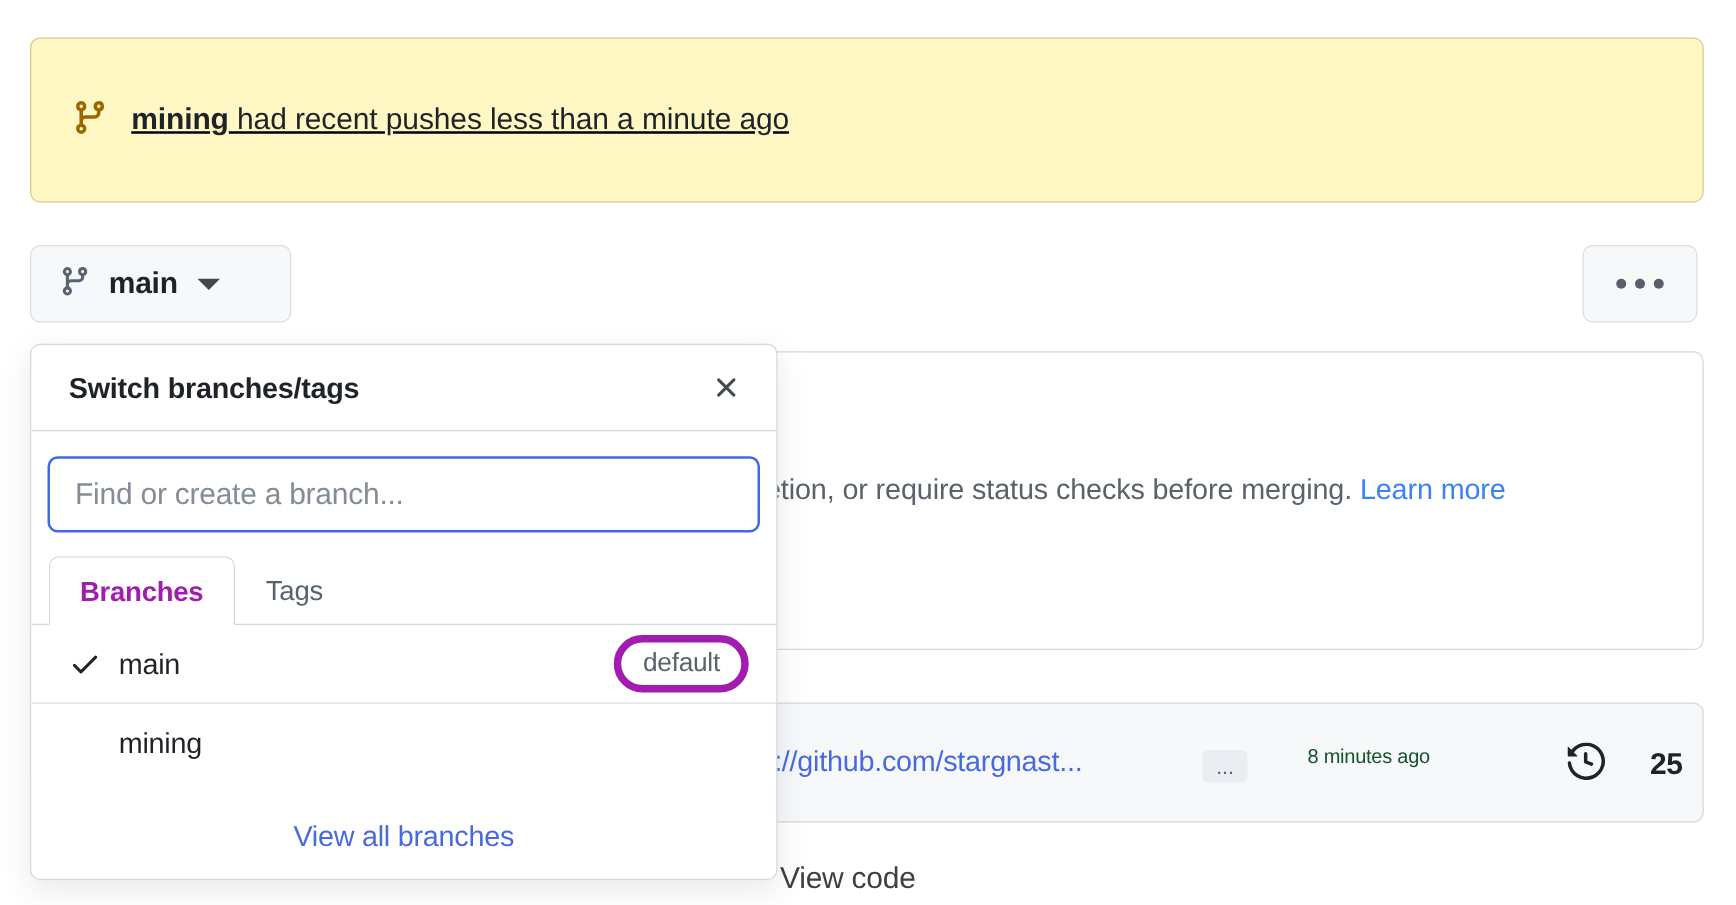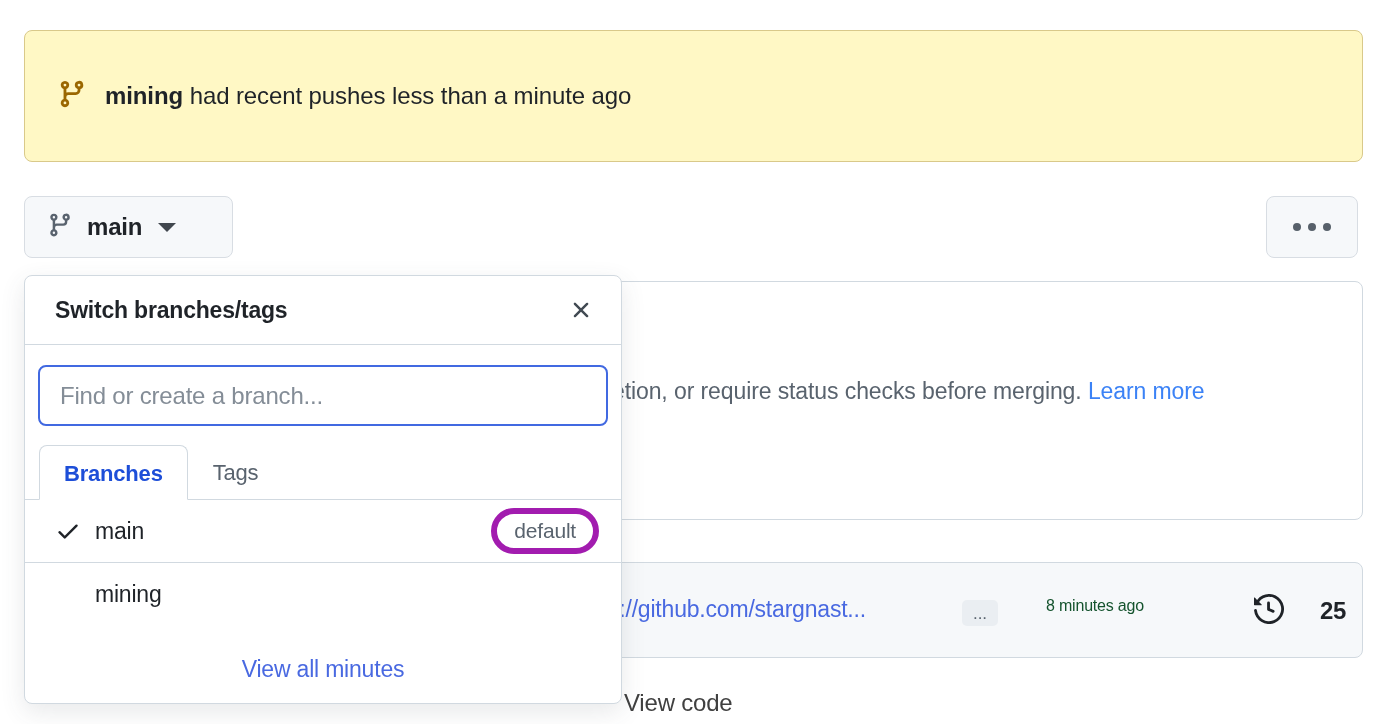--- a/index.html
+++ b/index.html
@@ -31,20 +31,21 @@
     border-radius: 8px;
     display: flex;
     align-items: center;
     padding: 0 30px 0 32px;
   }
   .push-banner-left {
     display: flex;
     align-items: center;
     flex: 1;
     gap: 18px;
+    text-decoration: underline;
   }
   .branch-icon-gold { display: block; }
   .push-text {
     font-size: 24px;
     color: #1f2328;
     letter-spacing: -0.1px;
     white-space: nowrap;
   }
   .push-text .bold-branch { font-weight: 700; }
 
@@ -290,21 +291,21 @@
     background: transparent;
     border: 1px solid transparent;
     border-bottom: none;
     font-family: "Liberation Sans", sans-serif;
   }
   .panel-tab.active {
     background: #ffffff;
     border: 1px solid #d1d9e0;
     border-bottom: 1px solid #ffffff;
     border-radius: 8px 8px 0 0;
-    color: #1d4ed8;
+    color: #a21caf;
     font-weight: 700;
     margin-bottom: -1px;
     position: relative;
     z-index: 2;
   }
 
   .branch-list { flex: 1; overflow: hidden; }
   .branch-row {
     height: 63px;
     display: flex;
@@ -432,18 +433,18 @@
       </div>
 
       <div class="branch-row no-border">
         <span class="branch-row-check"></span>
         <span class="branch-row-name">mining</span>
       </div>
 
     </div>
 
     <div class="panel-footer">
-      <span class="panel-footer-link">View all minutes</span>
+      <span class="panel-footer-link">View all branches</span>
     </div>
 
   </div>
 
 </div>
 
 </body></html>

